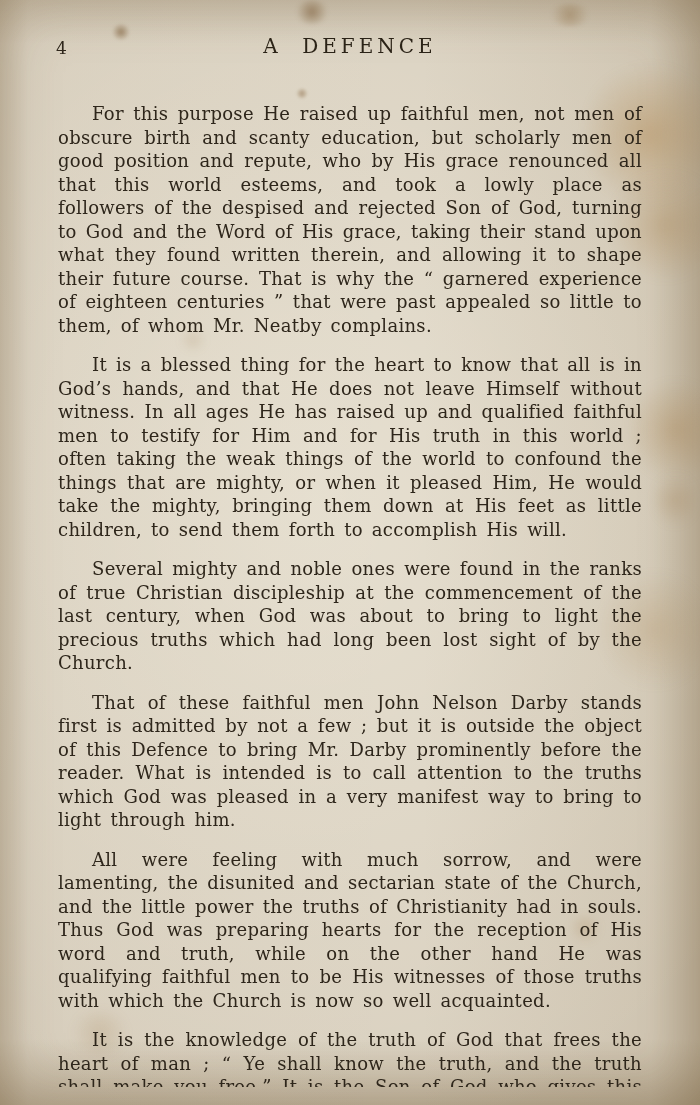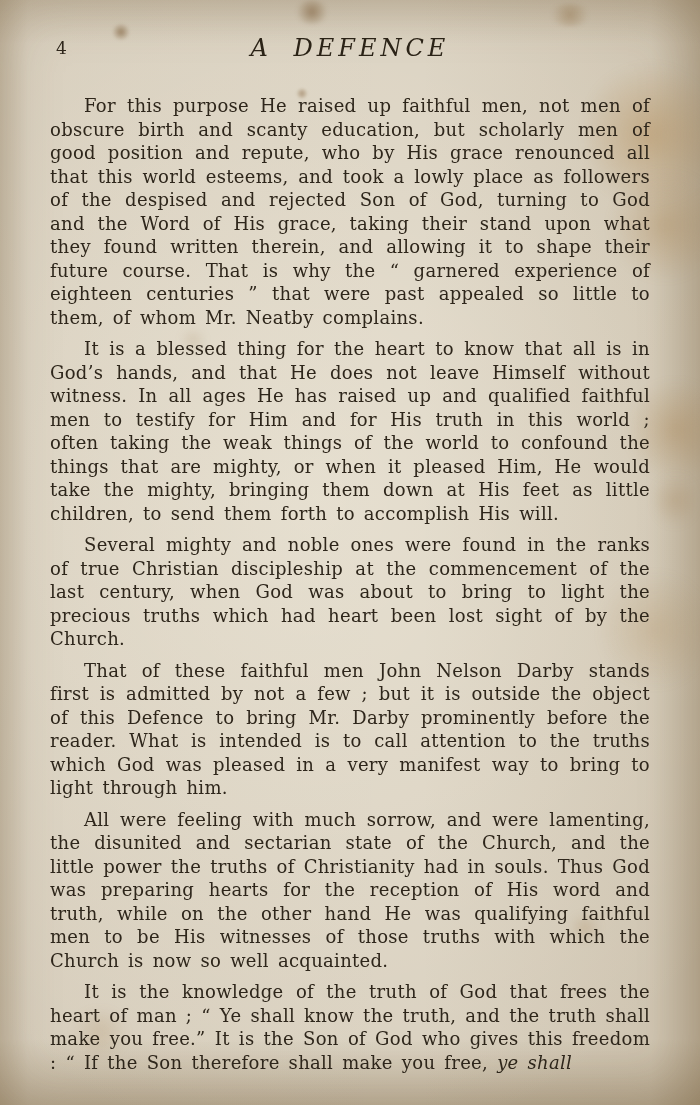--- a/index.html
+++ b/index.html
@@ -51,41 +51,40 @@
   }
   .pagenum {
     position: absolute;
     left: 14px;
     top: 4px;
     font-size: 17px;
     letter-spacing: 1px;
   }
   .running-title {
     display: inline-block;
-    font-style: italic;
-    font-size: 24px;
+    font-size: 20px;
     letter-spacing: 4px;
     word-spacing: 10px;
     color: #2b2317;
   }
   .text-block {
     position: absolute;
     top: 86px;
     left: 42px;
     right: 42px;
     bottom: 18px;
     overflow: hidden;
     font-size: 18px;
     line-height: 23.5px;
     text-align: justify;
     letter-spacing: 0.3px;
     word-spacing: 3px;
   }
   .text-block p {
-    margin: 8px;
+    margin: 16px;
     text-indent: 34px;
   }
   .text-block em {
     font-style: italic;
   }
 </style>
 </head>
 <body>
 
 <div class="page">
@@ -104,19 +103,19 @@
   <div class="stain s12"></div>
 
   <header class="running-head">
     <span class="pagenum">4</span>
     <span class="running-title">A DEFENCE</span>
   </header>
 
   <main class="text-block">
     <p>For this purpose He raised up faithful men, not men of obscure birth and scanty education, but scholarly men of good position and repute, who by His grace renounced all that this world esteems, and took a lowly place as followers of the despised and rejected Son of God, turning to God and the Word of His grace, taking their stand upon what they found written therein, and allowing it to shape their future course.  That is why the “ garnered experience of eighteen centuries ” that were past appealed so little to them, of whom Mr. Neatby complains.</p>
     <p>It is a blessed thing for the heart to know that all is in God’s hands, and that He does not leave Himself without witness.  In all ages He has raised up and qualified faithful men to testify for Him and for His truth in this world ; often taking the weak things of the world to confound the things that are mighty, or when it pleased Him, He would take the mighty, bringing them down at His feet as little children, to send them forth to accomplish His will.</p>
-    <p>Several mighty and noble ones were found in the ranks of true Christian discipleship at the commencement of the last century, when God was about to bring to light the precious truths which had heart been lost sight of by the Church.</p>
+    <p>Several mighty and noble ones were found in the ranks of true Christian discipleship at the commencement of the last century, when God was about to bring to light the precious truths which had long been lost sight of by the Church.</p>
     <p>That of these faithful men John Nelson Darby stands first is admitted by not a few ; but it is outside the object of this Defence to bring Mr. Darby prominently before the reader.  What is intended is to call attention to the truths which God was pleased in a very manifest way to bring to light through him.</p>
     <p>All were feeling with much sorrow, and were lamenting, the disunited and sectarian state of the Church, and the little power the truths of Christianity had in souls.  Thus God was preparing hearts for the reception of His word and truth, while on the other hand He was qualifying faithful men to be His witnesses of those truths with which the Church is now so well acquainted.</p>
     <p><span>It is the knowledge of the truth of God that frees the heart of man ; “ Ye shall know the truth, and the truth shall make you free.”  It is the Son of God who gives this freedom :  “ If the Son therefore shall make you free, </span><em>ye shall</em></p>
   </main>
 
 </div>
 
 </body></html>

